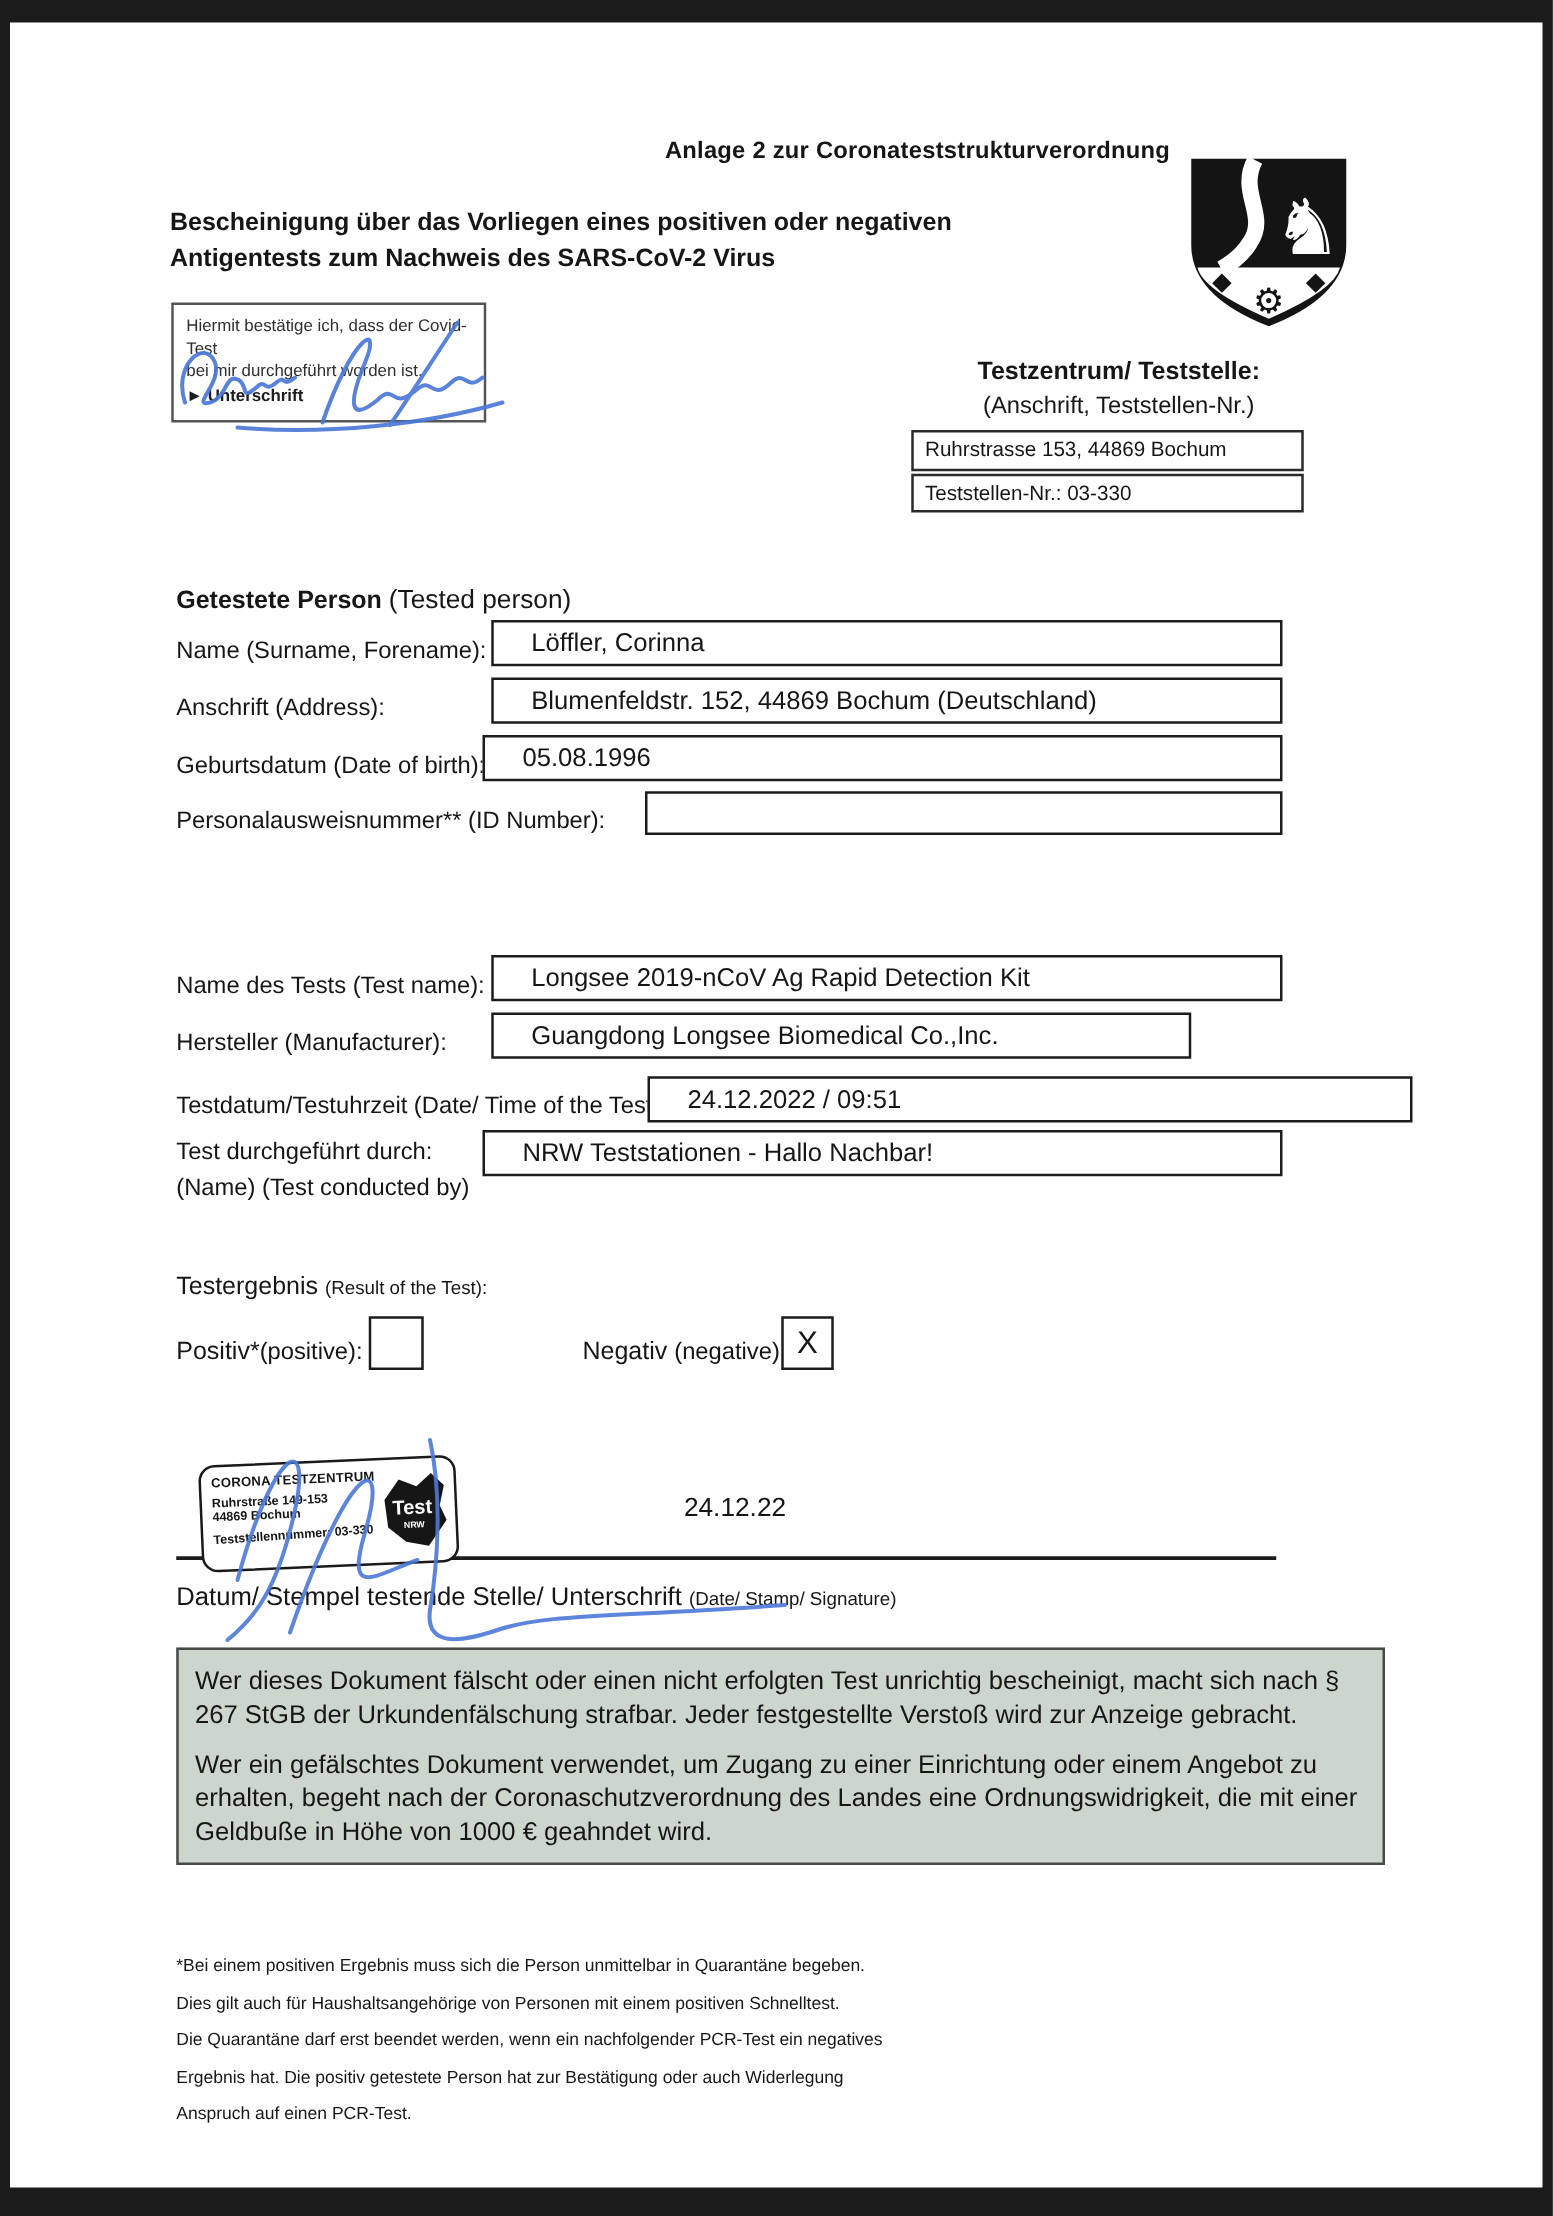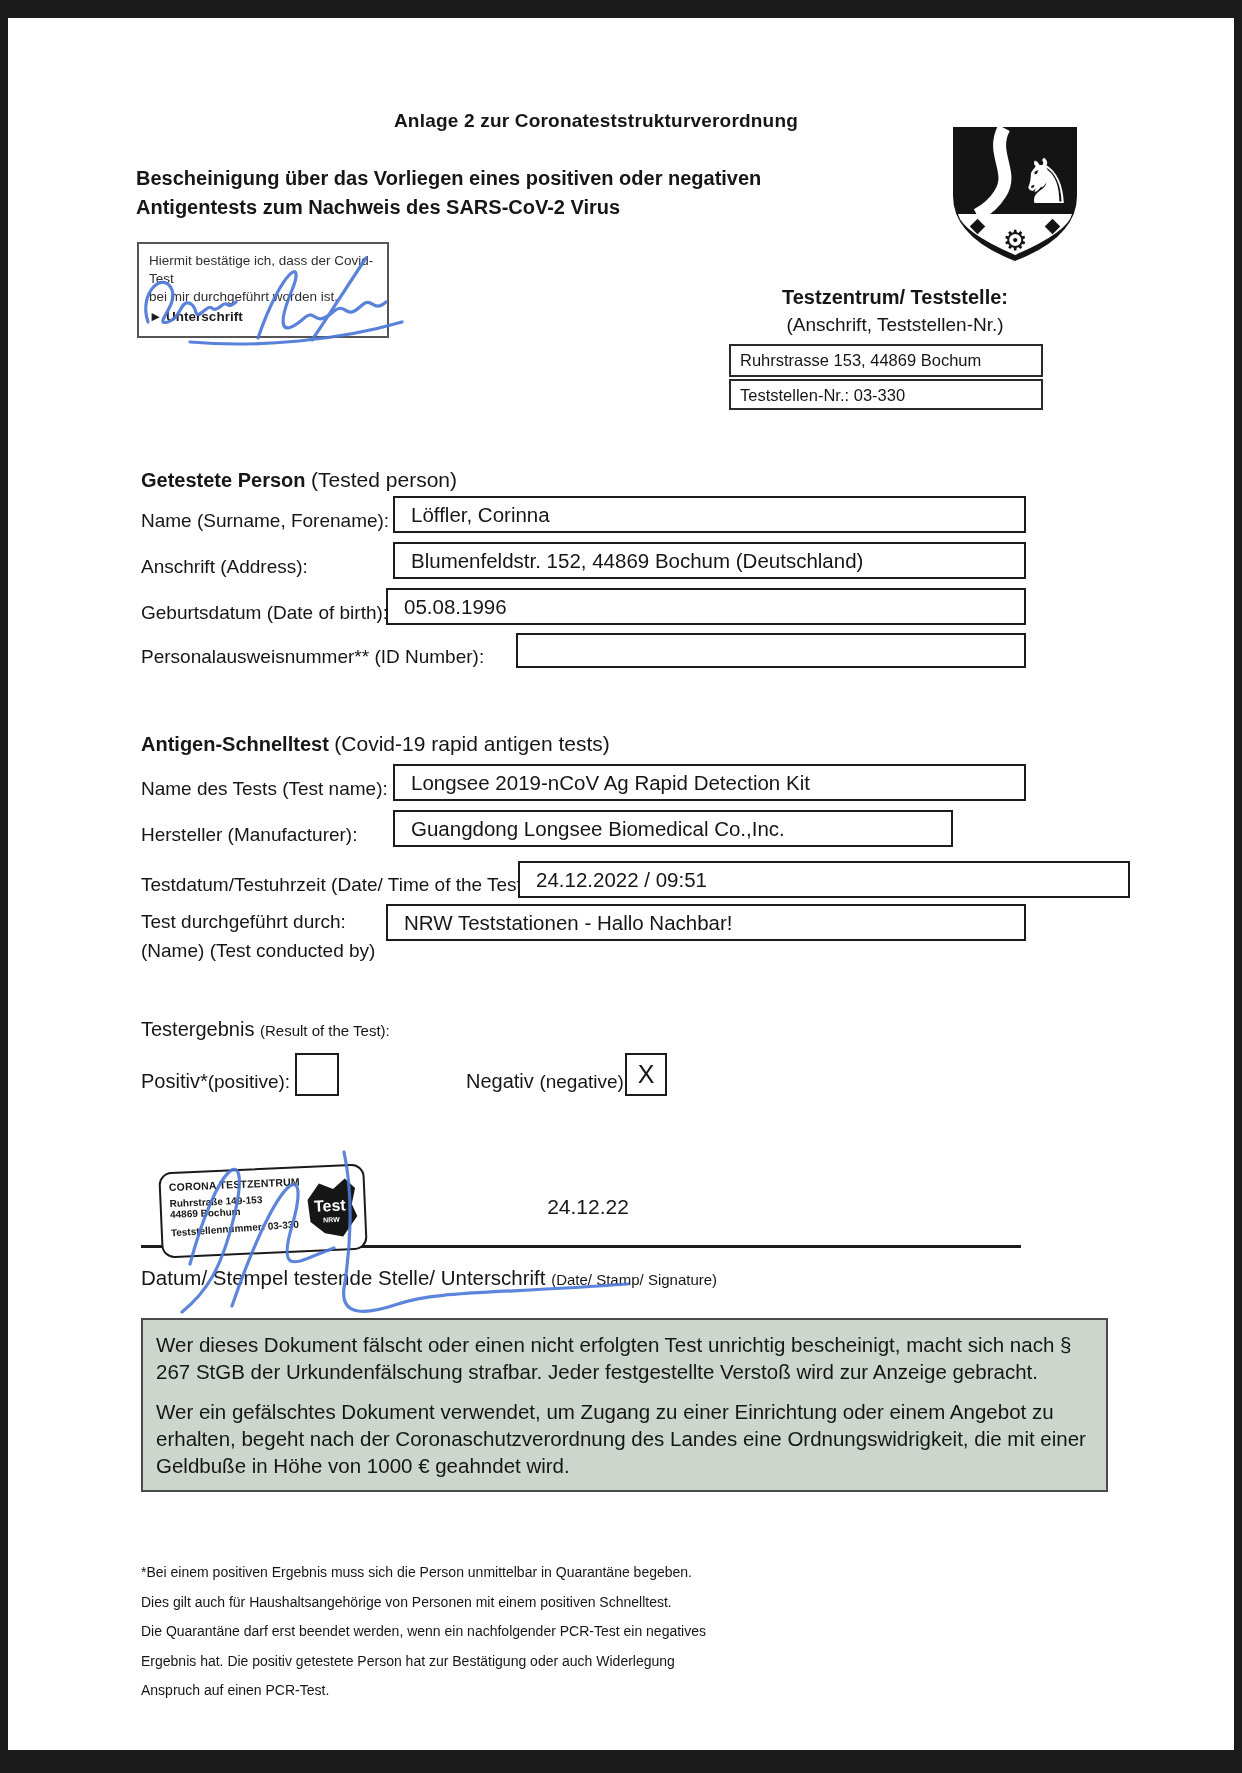--- a/index.html
+++ b/index.html
@@ -1,40 +1,40 @@
 <!DOCTYPE html>
 <html><head>
 <meta charset="utf-8">
 <style>
   html,body{margin:0;padding:0;background:#101010;}
   .canvas{position:relative;width:1242px;height:1773px;background:#1b1b1b;overflow:hidden;
           font-family:"Liberation Sans","DejaVu Sans",sans-serif;color:#161616;}
   .page{position:absolute;left:8px;top:18px;width:1226px;height:1732px;background:#ffffff;}
   .abs{position:absolute;}
-  .annex-title{left:248px;top:92px;width:680px;text-align:center;font-size:19px;font-weight:bold;letter-spacing:.2px;}
+  .annex-title{left:248px;top:92px;width:680px;text-align:right;font-size:19px;font-weight:bold;letter-spacing:.2px;}
   .main-heading{left:128px;top:146px;width:720px;font-size:20px;font-weight:bold;line-height:29px;}
   
   .conf-box{left:129px;top:224px;width:252px;height:96px;border:2px solid #555;background:#fff;padding:8px 10px;box-sizing:border-box;}
   .conf-line{font-size:13.5px;color:#2e2e2e;line-height:18px;}
   .conf-sig-label{font-size:13.5px;font-weight:bold;color:#1c1c1c;margin-top:3px;}
   .sig1{left:122px;top:222px;width:320px;height:120px;pointer-events:none;}
   
   .coat{left:940px;top:106px;width:134px;height:140px;}
   
   .tz-title{left:722px;top:268px;width:330px;text-align:center;font-size:20px;font-weight:bold;}
   .tz-sub{left:722px;top:296px;width:330px;text-align:center;font-size:19px;}
   .tz-box{left:721px;width:314px;border:2px solid #2a2a2a;box-sizing:border-box;font-size:16.5px;padding:5px 9px;background:#fff;}
   .tz-box1{top:326px;height:33px;}
   .tz-box2{top:361px;height:31px;}
   
   .sec-h{font-size:20px;font-weight:bold;}
   .sec-h .en{font-size:21px;font-weight:normal;}
   .lbl{font-size:19px;}
   .lbl .en{font-size:19px;}
-  .fbox{border:2px solid #1c1c1c;box-sizing:border-box;background:#fff;}
+  .fbox{border:2px solid #1c1c1c;box-sizing:border-box;background:#fff;padding-left:14px;}
   .fval{font-size:20.5px;padding-left:16px;}
   .vc{display:flex;align-items:center;}
   
   .chk{width:44px;height:43px;border:2.5px solid #1c1c1c;box-sizing:border-box;background:#fff;
        display:flex;align-items:center;justify-content:center;font-size:25px;}
   
   .stamp{left:152px;top:1150px;width:206px;height:86px;border:2.5px solid #1a1a1a;border-radius:13px;
          background:#fff;transform:rotate(-2.5deg);padding:7px 8px;box-sizing:border-box;z-index:3;}
   .stamp .s1{font-size:10.5px;font-weight:bold;letter-spacing:.2px;}
   .stamp .s2{font-size:10px;font-weight:bold;margin-top:5px;}
@@ -124,24 +124,20 @@
     </div>
 
     <div class="abs lbl" style="left:133px;top:628px;">
       <span>Personalausweisnummer**</span>
       <span class="en">(ID Number):</span>
     </div>
     <div class="abs fbox vc" style="left:508px;top:615px;width:510px;height:35px;">
       <span class="fval"></span>
     </div>
 
-    <div class="abs sec-h" style="left:133px;top:714px;">
-      <span>Antigen-Schnelltest</span>
-      <span class="en">(Covid-19 rapid antigen tests)</span>
-    </div>
 
     <div class="abs lbl" style="left:133px;top:760px;">
       <span>Name des Tests</span>
       <span class="en">(Test name):</span>
     </div>
     <div class="abs fbox vc" style="left:385px;top:746px;width:633px;height:37px;">
       <span class="fval">Longsee 2019-nCoV Ag Rapid Detection Kit</span>
     </div>
 
     <div class="abs lbl" style="left:133px;top:806px;">

